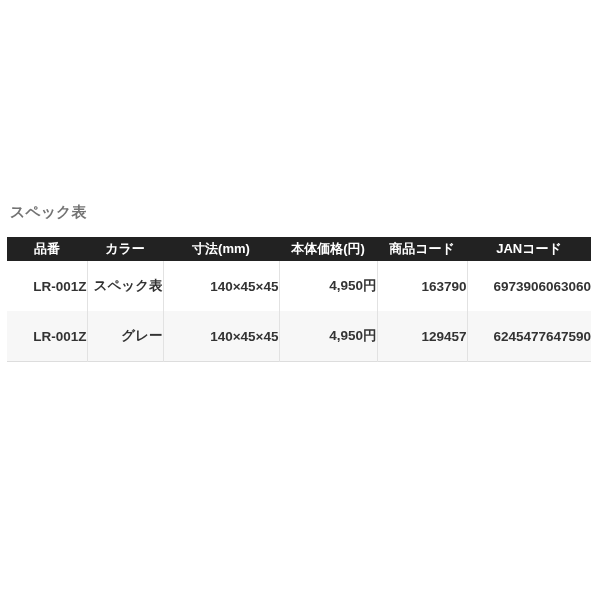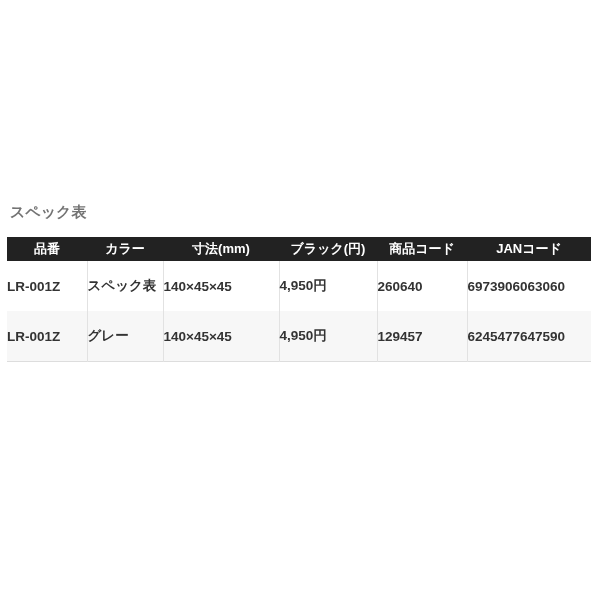--- a/index.html
+++ b/index.html
@@ -49,21 +49,21 @@
     text-align: center;
     vertical-align: middle;
     padding: 0;
     border: none;
   }
   table.spec-table td {
     font-size: 13.5px;
     font-weight: bold;
     color: #333333;
     height: 50px;
-    text-align: left;
+    text-align: right;
     vertical-align: middle;
     padding: 0;
     border-right: 1px solid #e2e2e2;
     background: #ffffff;
   }
   table.spec-table td:last-child {
     border-right: none;
   }
   table.spec-table tbody tr.alt td {
     background: #f7f7f7;
@@ -83,32 +83,32 @@
         <col class="c3">
       <col class="c4">
         <col class="c5">
         <col class="c6">
     </colgroup>
     <thead>
       <tr>
         <th>品番</th>
         <th>カラー</th>
         <th>寸法(mm)</th>
-        <th>ブラック(円)</th>
+        <th>本体価格(円)</th>
         <th>商品コード</th>
         <th>JANコード</th>
       </tr>
     </thead>
     <tbody>
       <tr>
         <td>LR-001Z</td>
         <td>スペック表</td>
         <td>140×45×45</td>
         <td>4,950円</td>
-        <td>260640</td>
+        <td>163790</td>
         <td>6973906063060</td>
       </tr>
       <tr class="alt">
         <td>LR-001Z</td>
         <td>グレー</td>
         <td>140×45×45</td>
         <td>4,950円</td>
         <td>129457</td>
         <td>6245477647590</td>
       </tr>

